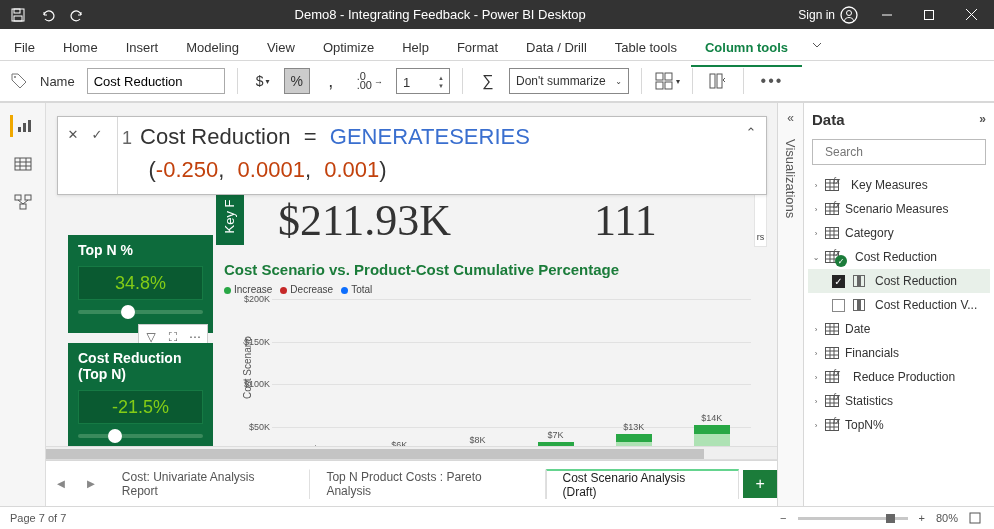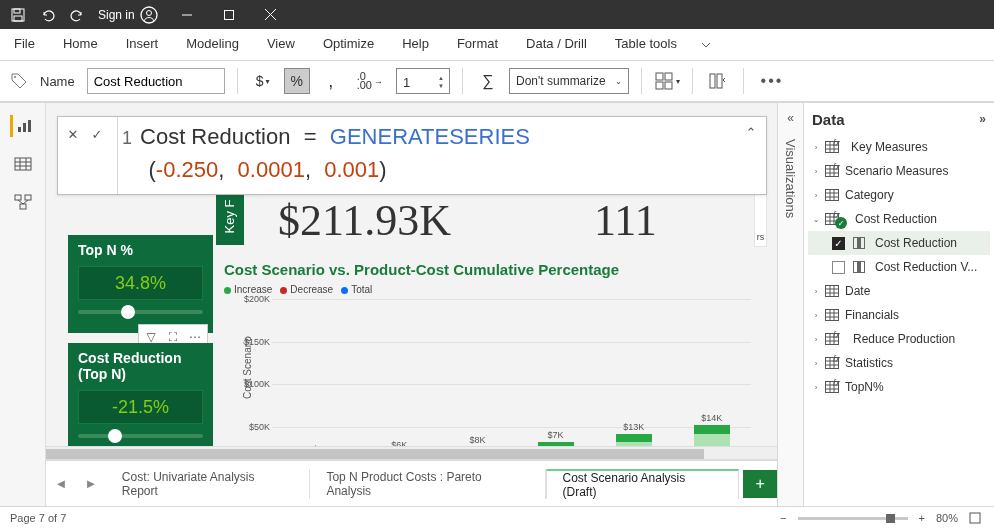--- a/index.html
+++ b/index.html
@@ -9,21 +9,21 @@
 .titlebar { height: 29px; background: #333; display: flex; align-items: center; color: #fff; }
 .titlebar-qat { width: 90px; display: flex; align-items: center; gap: 4px; padding-left: 5px; }
 .titlebar-title { flex: 1; text-align: center; font-size: 13px; }
 .titlebar-right { display: flex; align-items: center; padding-right: 2px; }
 .signin-btn { display: flex; align-items: center; gap: 5px; padding: 3px 8px; font-size: 12px; color: #fff; }
 .win-btn { width: 42px; height: 29px; display: flex; align-items: center; justify-content: center; cursor: pointer; }
 .qat-btn { width: 26px; height: 26px; display: flex; align-items: center; justify-content: center; color: #fff; }
 
 
 .ribbon-tabs { height: 32px; background: #fff; border-bottom: 1px solid #d8d8d8; display: flex; align-items: stretch; font-size: 13px; }
-.ribbon-tab { padding: 11px 14px; display: flex; align-items: center; cursor: pointer; border-bottom: 2px solid transparent; }
+.ribbon-tab { padding: 18px 14px; display: flex; align-items: center; cursor: pointer; border-bottom: 2px solid transparent; }
 .ribbon-tab.active { border-bottom-color: #118245; font-weight: 600; }
 .ribbon-tab.contextual { color: #333; }
 .ribbon-tab.contextual.active { border-bottom-color: #118245; color: #118245; }
 .ribbon-more { width: 30px; display:flex; align-items:center; justify-content:center; }
 
 
 .ribbon-row { height: 42px; background: #fff; border-bottom: 2px solid #d8d8d8; display: flex; align-items: center; padding: 0 8px; gap: 8px; }
 .name-icon { width: 24px; height: 20px; display:flex; align-items:center; justify-content:center; }
 .name-label { font-size: 13px; margin-right: 4px; }
 .name-input { width: 138px; height: 26px; border: 1px solid #aaa; padding: 0 6px; font-size: 13px; }
@@ -154,20 +154,21 @@
           <path d="M4 4v3h3" fill="none" stroke="#fff"></path>
         </svg>
       </div>
     <div class="qat-btn">
         <svg width="15" height="14" viewBox="0 0 15 14">
           <path d="M11 7a5 5 0 1 0 -1 4" fill="none" stroke="#fff" stroke-width="1.2"></path>
           <path d="M11 4v3h-3" fill="none" stroke="#fff"></path>
         </svg>
       </div>
   </div>
+  <div class="titlebar-title">Demo8 - Integrating Feedback - Power BI Desktop</div>
   <div class="titlebar-right">
     <div class="signin-btn">
       <span>Sign in</span>
       <svg width="18" height="18" viewBox="0 0 18 18">
           <circle cx="9" cy="9" r="8" fill="none" stroke="#fff" stroke-width="1.3"></circle>
           <circle cx="9" cy="7" r="2.5" fill="none" stroke="#fff"></circle>
           <path d="M4 15c1-2.5 3-3.5 5-3.5s4 1 5 3.5" fill="none" stroke="#fff"></path>
         </svg>
     </div>
     <div class="win-btn">
@@ -193,20 +194,21 @@
   <div class="ribbon-tab">File</div>
   <div class="ribbon-tab">Home</div>
   <div class="ribbon-tab">Insert</div>
   <div class="ribbon-tab">Modeling</div>
   <div class="ribbon-tab">View</div>
   <div class="ribbon-tab">Optimize</div>
   <div class="ribbon-tab">Help</div>
   <div class="ribbon-tab contextual">Format</div>
   <div class="ribbon-tab contextual">Data / Drill</div>
   <div class="ribbon-tab contextual">Table tools</div>
+  <div class="ribbon-tab contextual active">Column tools</div>
   <div class="ribbon-more">
       <svg width="10" height="10">
         <path d="M1 3l4 4 4-4" fill="none" stroke="#555"></path>
       </svg>
     </div>
 </div>
 
 <div class="ribbon-row">
   <div class="name-icon">
       <svg width="18" height="16" viewBox="0 0 18 16">
@@ -422,20 +424,27 @@
   <div class="viz-pane">
     <div class="viz-collapse">«</div>
     <div class="viz-label">Visualizations</div>
   </div>
 
   <div class="data-pane">
     <div class="data-hdr">
       <span>Data</span>
       <span class="coll">»</span>
     </div>
+    <div class="search-box">
+      <svg width="13" height="13" viewBox="0 0 13 13">
+          <circle cx="5.5" cy="5.5" r="4" fill="none" stroke="#888"></circle>
+          <line x1="9" y1="9" x2="12" y2="12" stroke="#888"></line>
+        </svg>
+      <input placeholder="Search" style="">
+    </div>
     <div class="tree" id="tree">
         <div class="tree-row">
           <span class="caret">›</span>
           <span class="tbl-icon">
             <svg width="14" height="12">
               <rect x="0.5" y="0.5" width="13" height="11" fill="none" stroke="#555"></rect>
               <line x1="0" y1="4" x2="14" y2="4" stroke="#555"></line>
               <line x1="0" y1="8" x2="14" y2="8" stroke="#555"></line>
               <line x1="5" y1="0" x2="5" y2="12" stroke="#555"></line>
               <line x1="9" y1="0" x2="9" y2="12" stroke="#555"></line>

